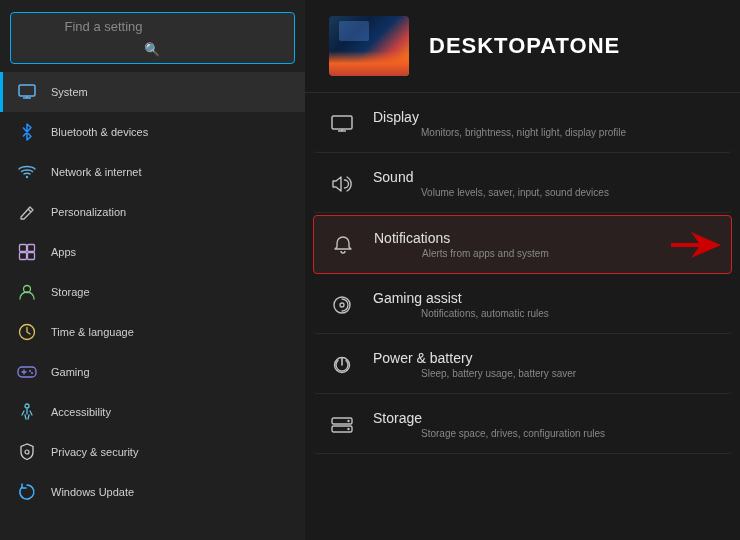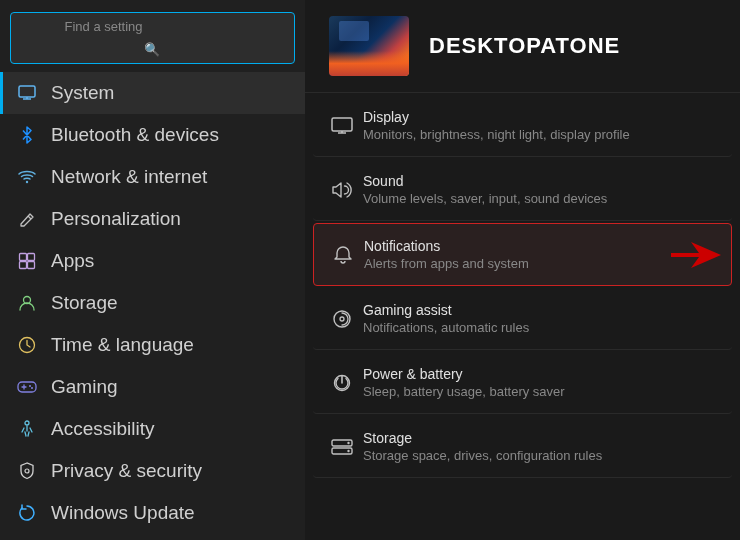--- a/index.html
+++ b/index.html
@@ -83,21 +83,21 @@
       width: 20px;
       height: 20px;
       display: flex;
       align-items: center;
       justify-content: center;
       flex-shrink: 0;
       font-size: 16px;
     }
 
     .nav-label {
-      font-size: 19px;
+      font-size: 11px;
     }
 
     
     .main {
       flex: 1;
       background: #1a1a1a;
       display: flex;
       flex-direction: column;
       overflow-y: auto;
     }
@@ -149,21 +149,21 @@
       flex: 1;
       padding: 0 8px;
     }
 
     .settings-item {
       display: flex;
       align-items: center;
       padding: 14px 16px;
       border-bottom: 1px solid #2a2a2a;
       cursor: pointer;
-      gap: 8px;
+      gap: 18px;
       border-radius: 4px;
       margin: 2px 0;
     }
 
     .settings-item.highlighted {
       background: #2a2020;
       border: 1.5px solid #cc2222;
       border-radius: 4px;
     }
 
@@ -183,22 +183,23 @@
     }
 
     .settings-title {
       font-size: 14px;
       font-weight: 500;
       color: #e0e0e0;
       margin-bottom: 2px;
     }
 
     .settings-desc {
-      font-size: 13px;
+      font-size: 10px;
       color: #888;
+      margin-left: 48px;
     }
 
     
     .arrow-svg {
       position: absolute;
       right: 8px;
       top: 50%;
       transform: translateY(-50%);
     }
   </style>

